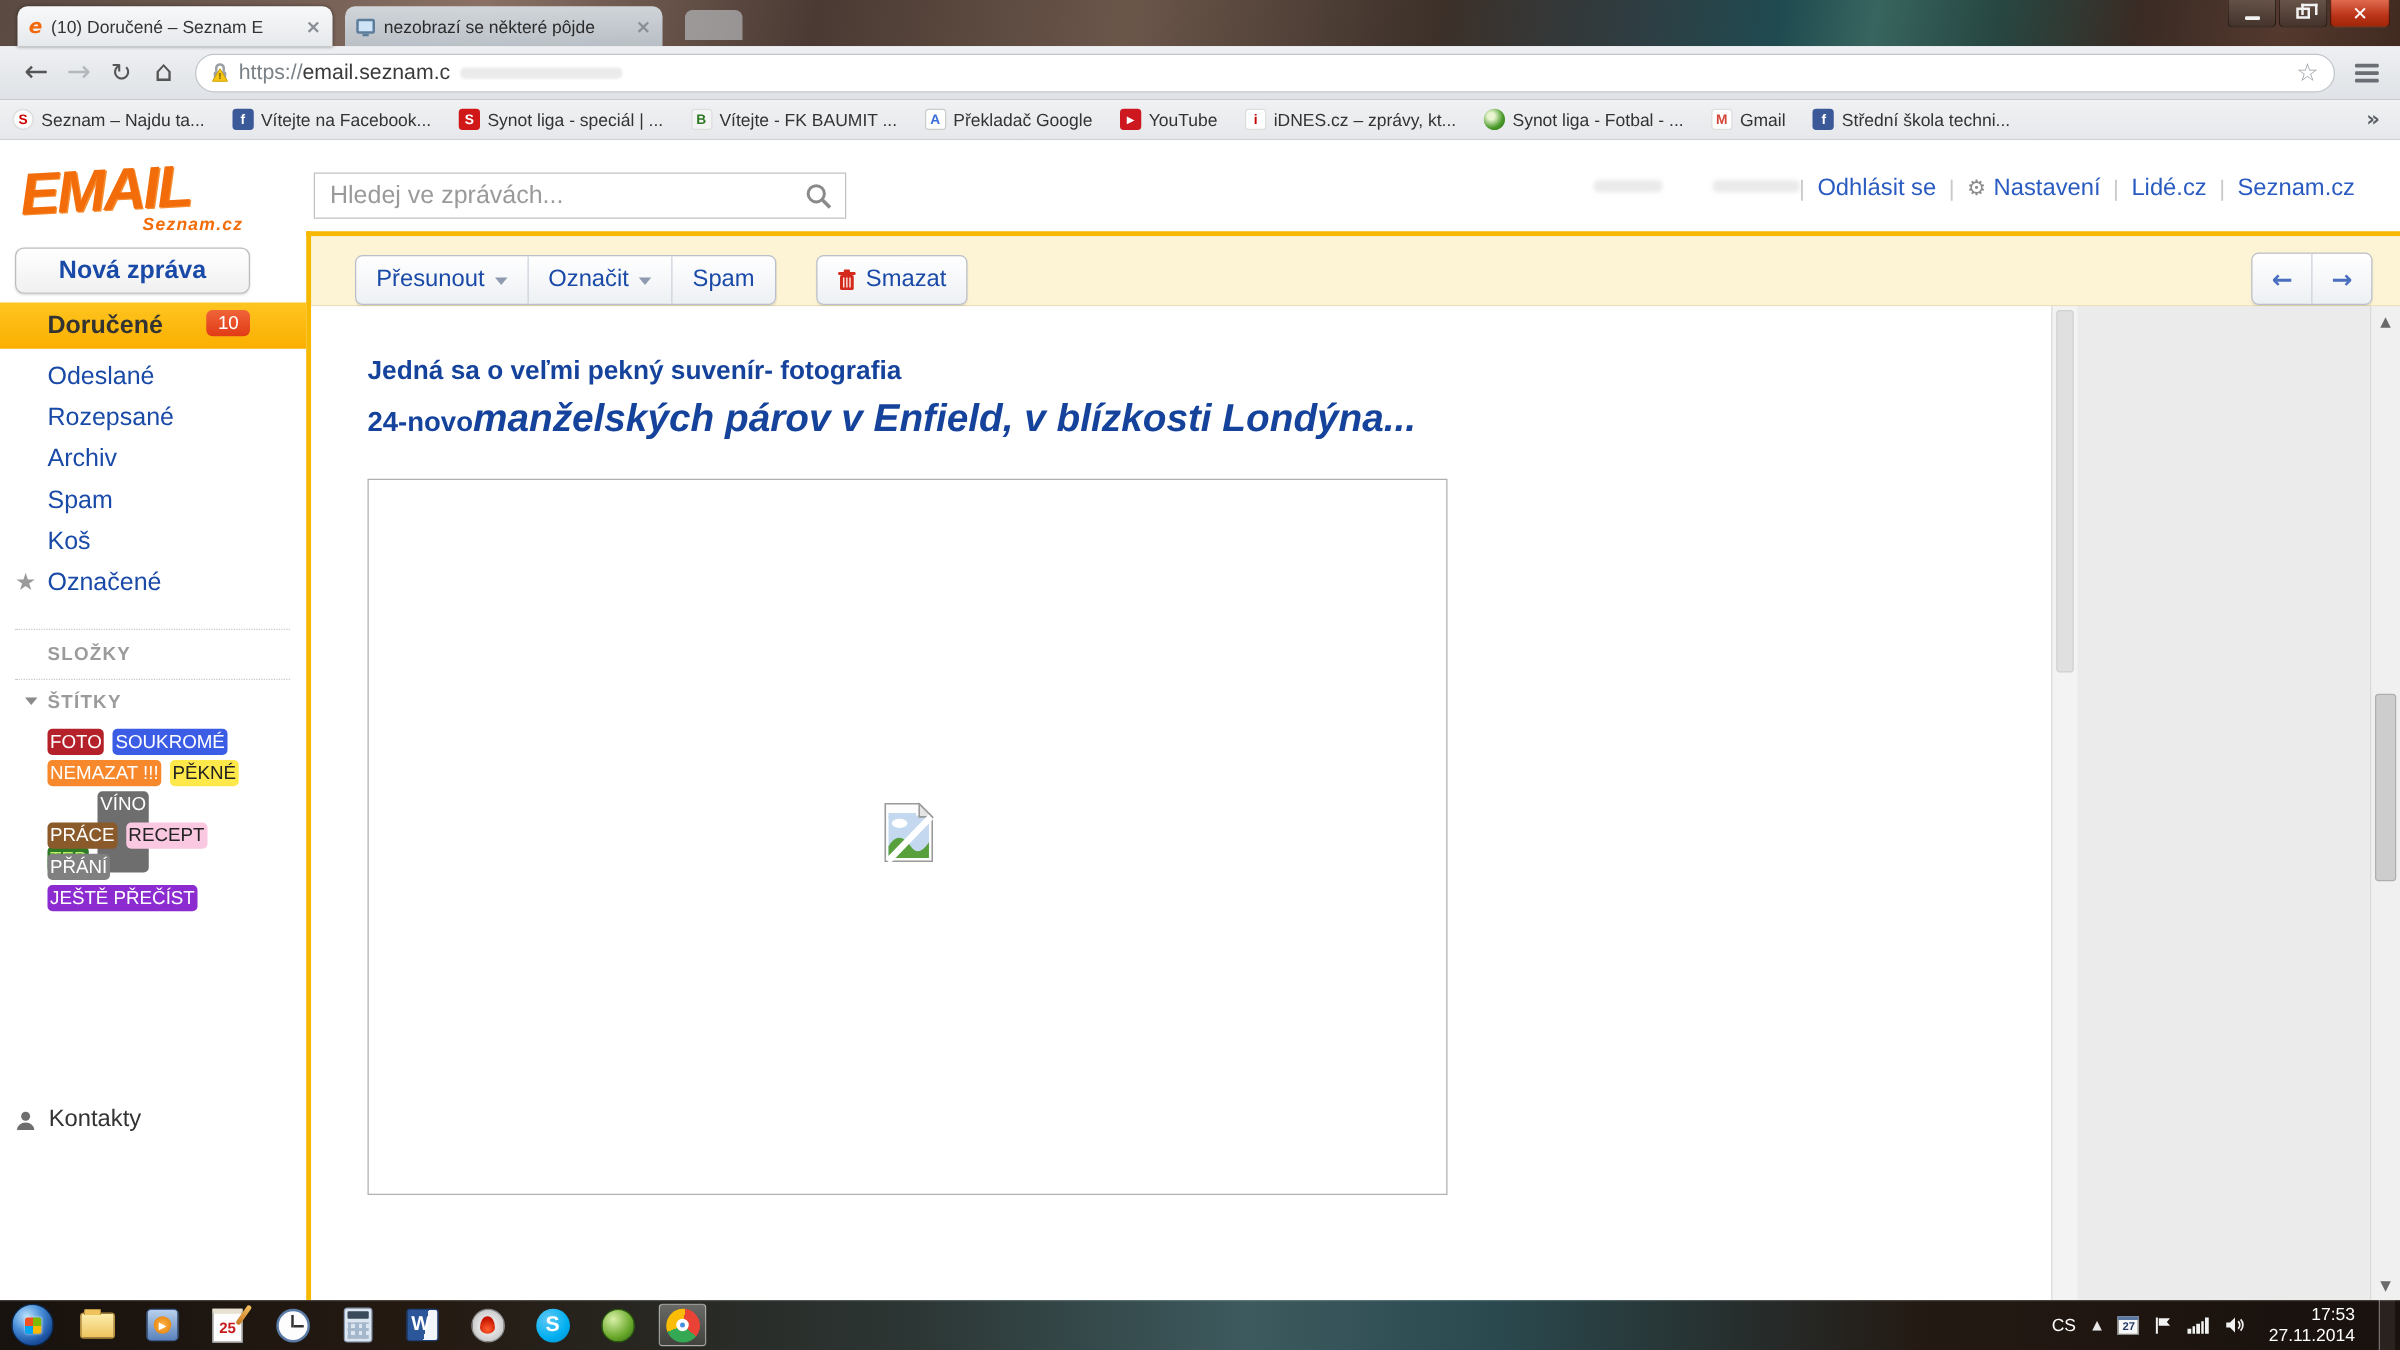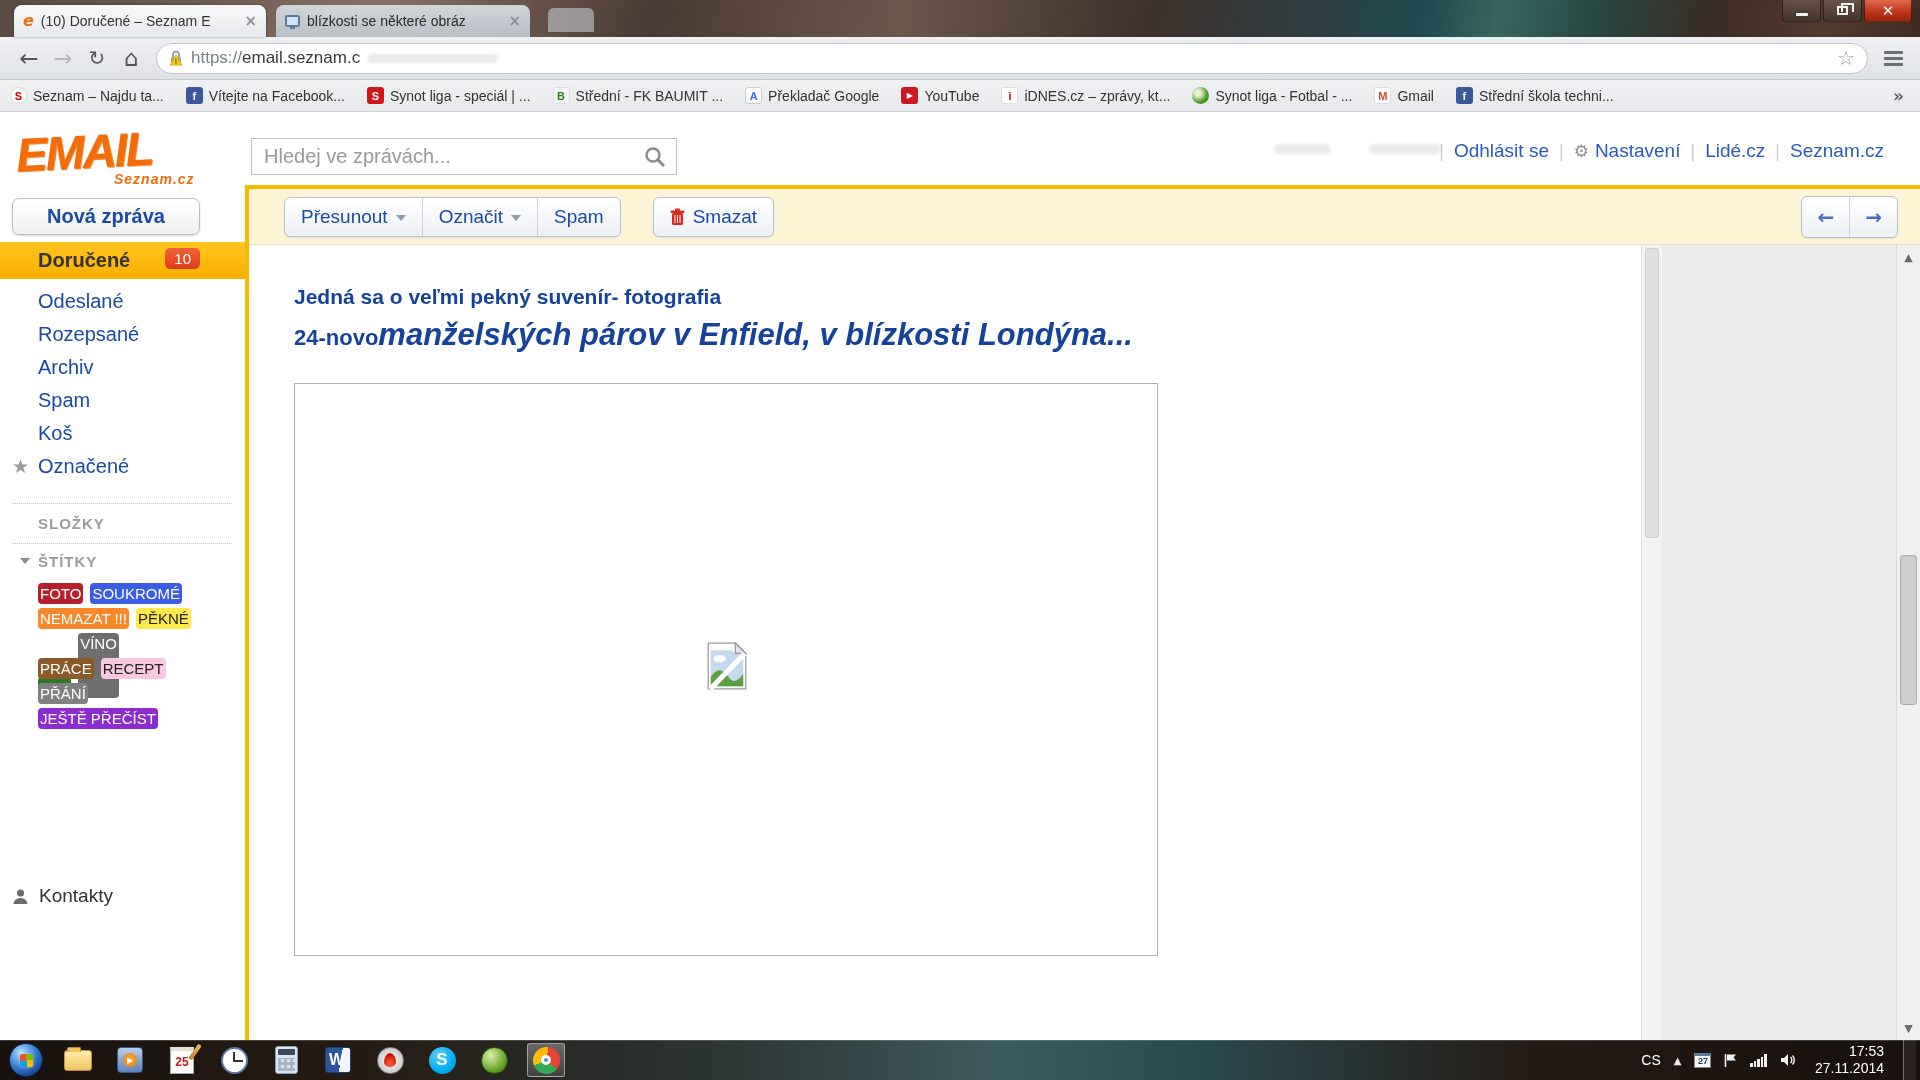--- a/index.html
+++ b/index.html
@@ -86,21 +86,21 @@
   .star-mark { position:absolute; left:12px; font-size:19px; color:#9a9a9a; }
   .side-dots { position:absolute; left:12px; width:220px; border-top:1px dotted #c9c9c9; }
   .side-heading { position:absolute; left:38px; font-size:15px; font-weight:bold; color:#9b9b9b; letter-spacing:1px; }
   .tri-down { position:absolute; left:20px; width:0; height:0; border-left:5px solid transparent; border-right:5px solid transparent; border-top:6px solid #8a8a8a; }
   .tagrow { position:absolute; left:38px; display:flex; gap:7px; }
   .tag { font-size:15px; font-weight:normal; padding:2px 2px; border-radius:4px; white-space:nowrap; }
   .contacts { position:absolute; left:12px; top:700px; display:flex; align-items:center; gap:10px; font-size:19px; color:#333; }
 
   
   .content-wrap { position:absolute; left:245px; top:73px; right:0; bottom:0; border-left:4px solid #f7b800; border-top:4px solid #f7b800; background:#ebebeb; }
-  .msg-toolbar { position:absolute; left:0; top:0; right:0; height:56px; background:#fdf3d5; border-bottom:1px solid #eadfb7; display:flex; align-items:center; padding-left:35px; }
+  .msg-toolbar { position:absolute; left:0; top:0; right:0; height:56px; background:#fdf3d5; border-bottom:1px solid #eadfb7; display:flex; align-items:flex-end; padding-left:35px; }
   .btn-group { display:flex; border:1px solid #b9bfcc; border-radius:6px; overflow:hidden; background:linear-gradient(#ffffff,#edf0f4); box-shadow:0 1px 1px rgba(0,0,0,.08); }
   .tbtn { padding:8px 16px; font-size:19px; color:#1a4aa8; display:flex; align-items:center; gap:8px; border-left:1px solid #ccd2db; }
   .btn-group .tbtn:first-child { border-left:none; }
   .caret { width:0; height:0; border-left:5px solid transparent; border-right:5px solid transparent; border-top:6px solid #92a; border-top-color:#8f9ab0; margin-top:2px; }
   .tbtn-bold { font-weight:bold; }
   .grp-del { margin-left:32px; }
   .grp-reply { margin-left:95px; }
   .nav-arrows { margin-left:auto; margin-right:22px; }
   .nav-arrows .tbtn { padding:8px 15px; font-weight:bold; color:#4a6fc0; font-size:20px; }
 
@@ -163,21 +163,21 @@
 <body>
 
 <div class="titlebar">
   <div class="tab tab-active">
     <span class="fav-seznam glyph">e</span>
     <span class="tab-title">(10) Doručené – Seznam E</span>
     <span class="tab-close glyph">×</span>
   </div>
   <div class="tab tab-inactive">
     <span class="fav-monitor"></span>
-    <span class="tab-title">blízkosti se některé obráz</span>
+    <span class="tab-title">nezobrazí se některé pôjde</span>
     <span class="tab-close glyph">×</span>
   </div>
   <div class="newtab-btn"></div>
   <div class="winbtns">
     <div class="winbtn winbtn-min">
         <span class="min-bar"></span>
       </div>
     <div class="winbtn winbtn-max">
         <span class="max-box"></span>
       </div>
@@ -218,21 +218,21 @@
   <div class="bm">
       <span class="bm-ic ic-fb">f</span>
       <span>Vítejte na Facebook...</span>
     </div>
   <div class="bm">
       <span class="bm-ic ic-synot">S</span>
       <span>Synot liga - speciál | ...</span>
     </div>
   <div class="bm">
       <span class="bm-ic ic-baumit">B</span>
-      <span>Střední - FK BAUMIT ...</span>
+      <span>Vítejte - FK BAUMIT ...</span>
     </div>
   <div class="bm">
       <span class="bm-ic ic-translate">A</span>
       <span>Překladač Google</span>
     </div>
   <div class="bm">
       <span class="bm-ic ic-yt glyph" style="font-size:8px">▶</span>
       <span>YouTube</span>
     </div>
   <div class="bm">

